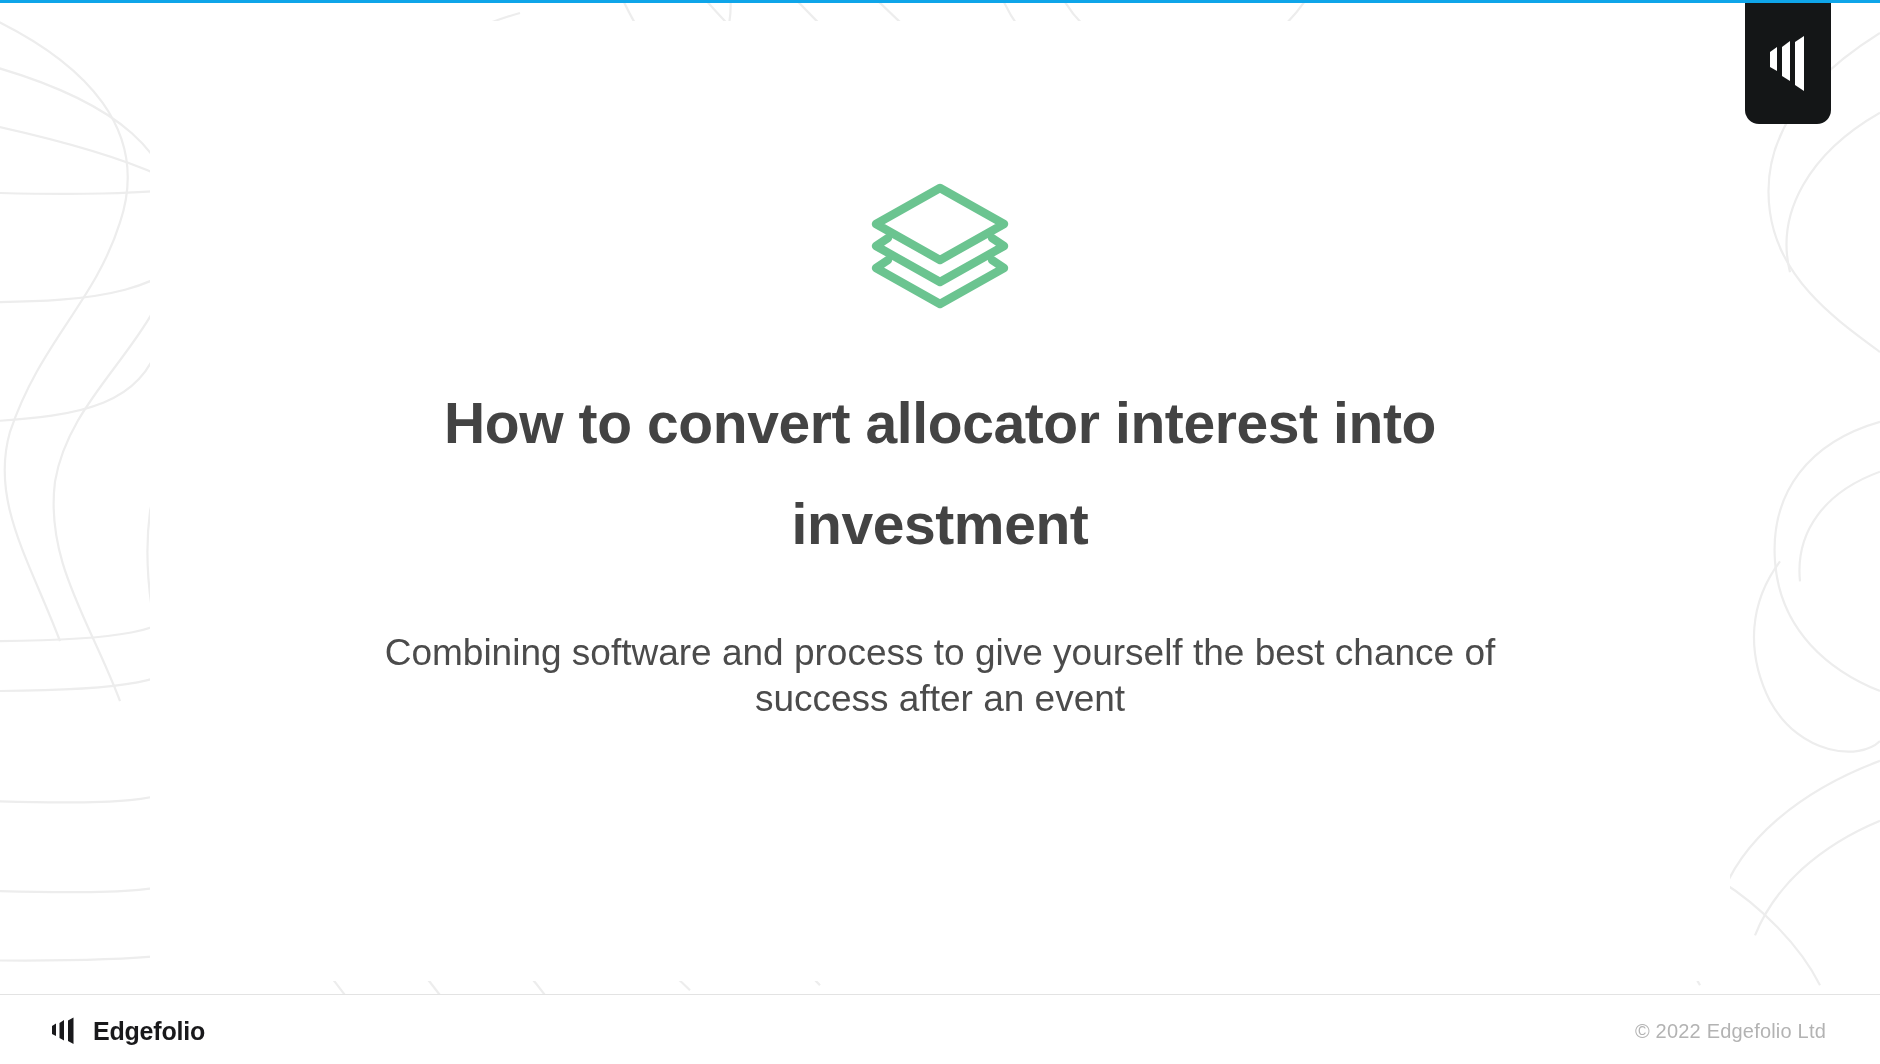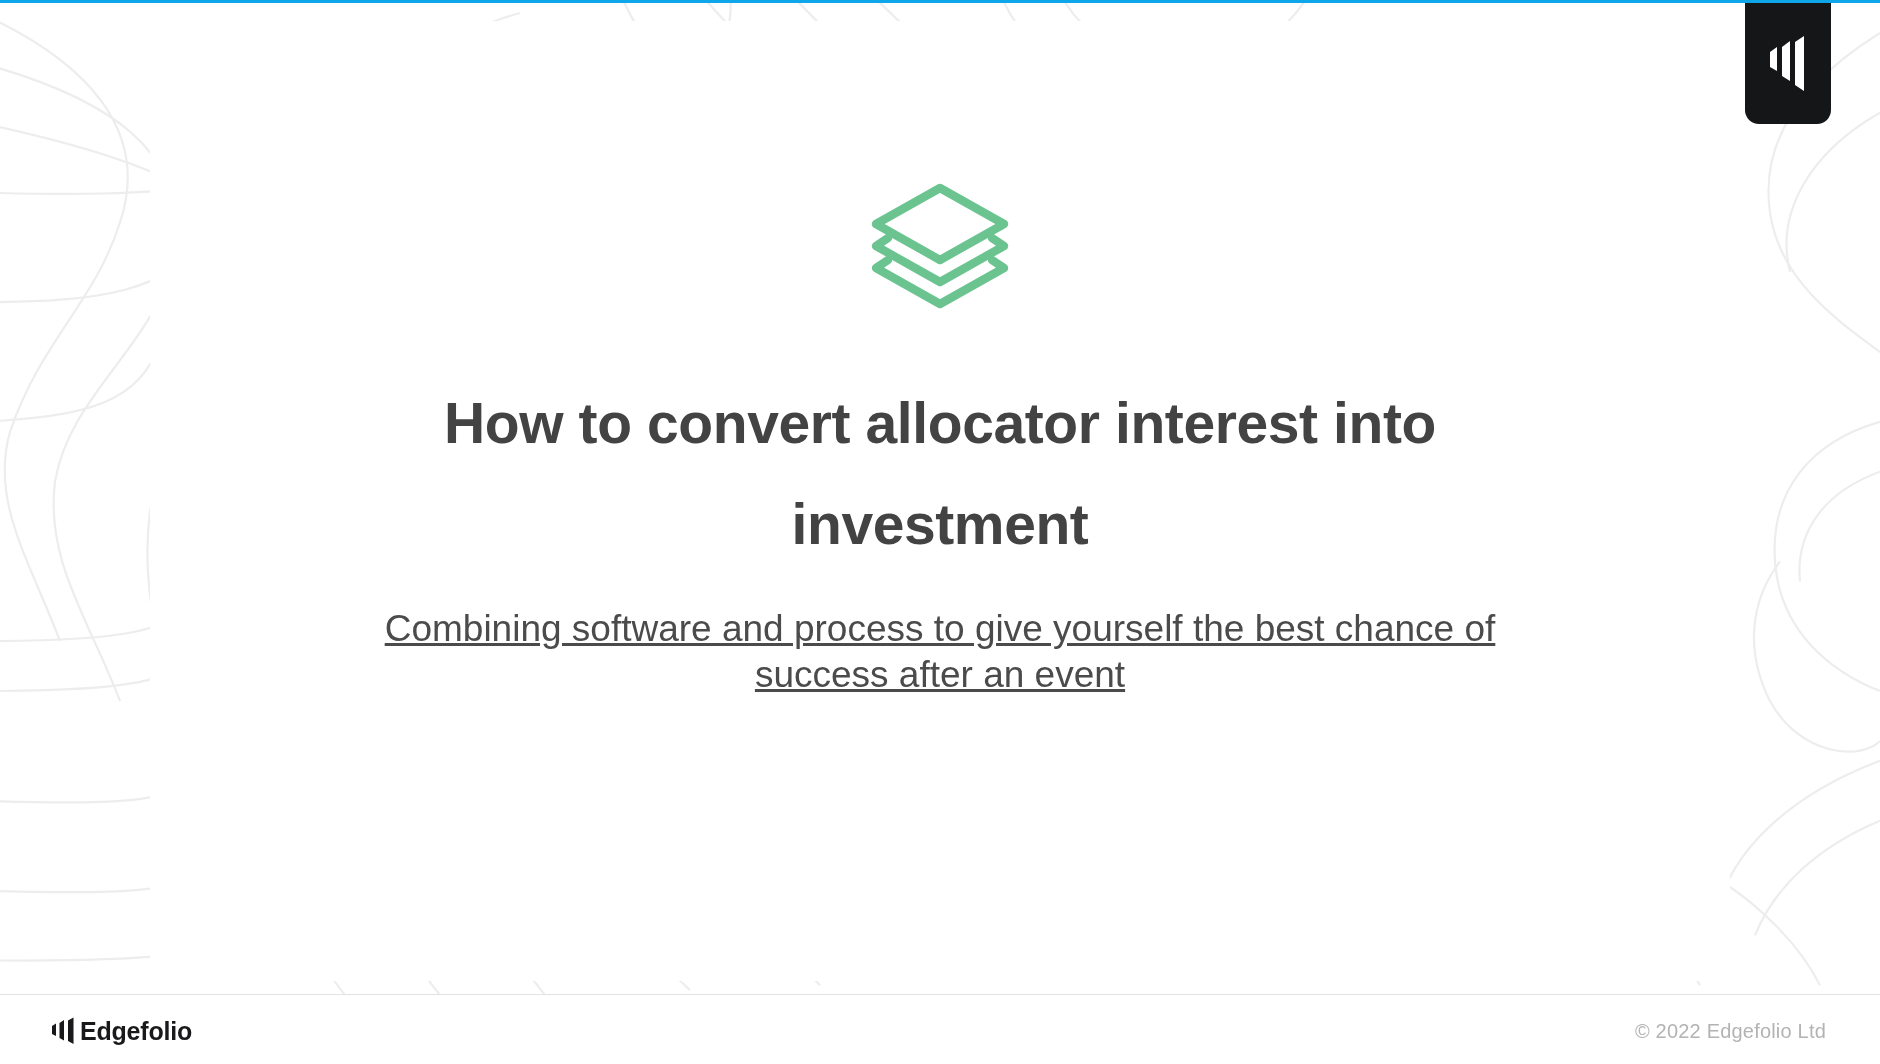--- a/index.html
+++ b/index.html
@@ -81,28 +81,27 @@
     width:1210px;
     text-align:center;
     font-size:57px;
     font-weight:bold;
     line-height:1.78;
     letter-spacing:-0.4px;
     color:#434343;
   }
 
   .subtitle {
-    margin-top:30px;
+    margin-top:54px;
     width:1240px;
     text-align:center;
     font-size:37px;
     font-weight:400;
     line-height:1.25;
     color:#4b4b4b;
-    text-decoration:underline;
   }
 
   
   .footer-divider {
     position:absolute;
     left:0; right:0;
     top:991px;
     height:1px;
     background:#e3e3e3;
     z-index:4;
@@ -117,20 +116,21 @@
     display:flex;
     align-items:center;
     justify-content:space-between;
     padding:0 54px 0 50px;
     background:#ffffff;
   }
 
   .brand {
     display:flex;
     align-items:center;
+    gap:13px;
   }
   .brand svg { display:block; }
   .brand-name {
     font-size:25px;
     font-weight:bold;
     color:#19191b;
     letter-spacing:-0.2px;
   }
 
   .copyright {

